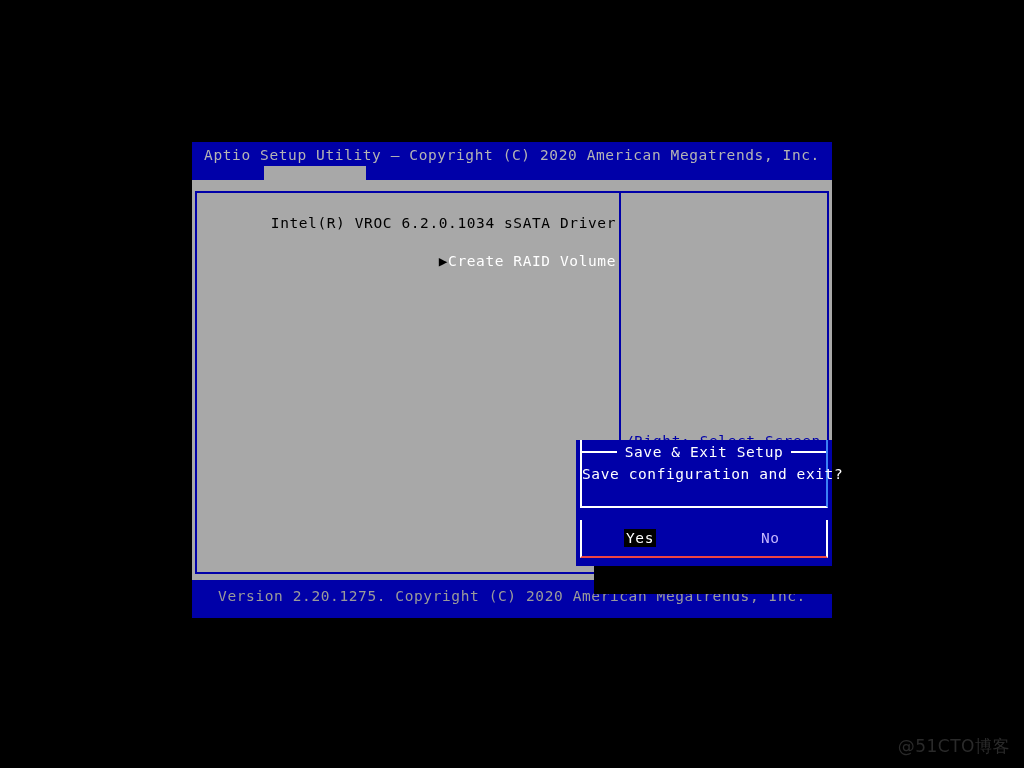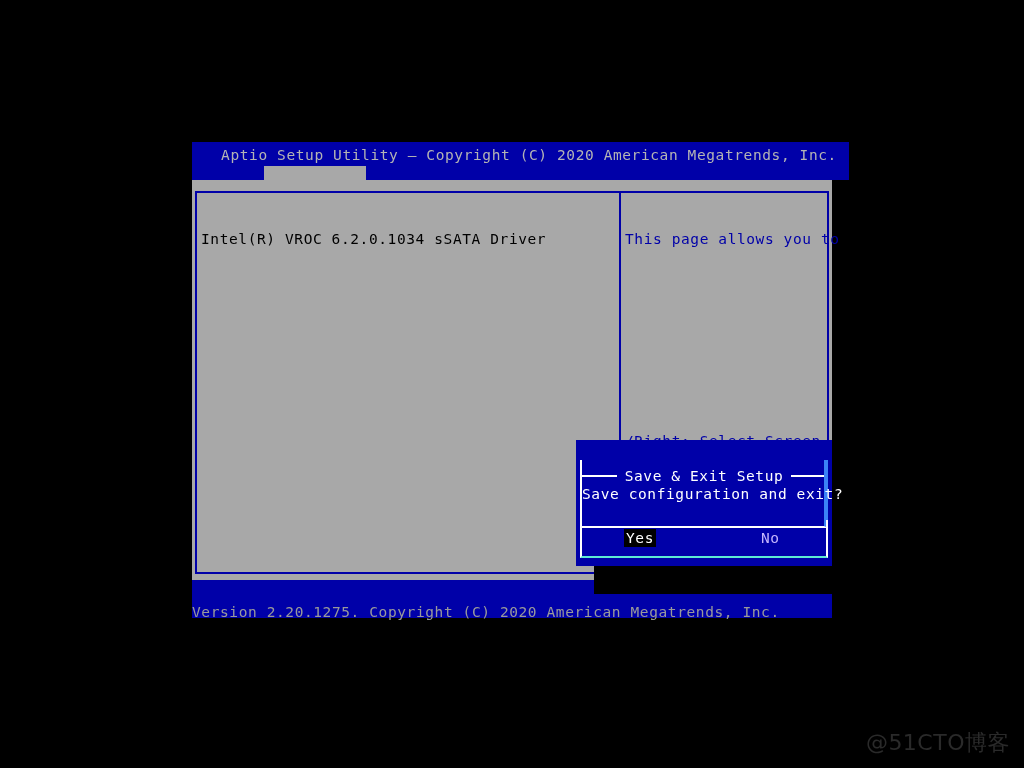--- a/index.html
+++ b/index.html
@@ -20,21 +20,21 @@
     left: 192px;
     top: 142px;
     width: 640px;
     height: 476px;
     background: #0000a8;
   }
 
   
   #title-bar {
     position: absolute;
-    left: 17px;
+    left: 0;
     top: 0;
     width: 640px;
     height: 38px;
     background: #0000a8;
   }
   #title-text {
     position: absolute;
     left: 0;
     top: 5px;
     width: 640px;
@@ -92,22 +92,23 @@
     top: 11px;
     width: 2px;
     height: 383px;
     background: #0000a8;
   }
 
   
   #left-pane {
     position: absolute;
     left: 9px;
-    top: 50px;
+    top: 34px;
     width: 415px;
+    text-align: right;
   }
   .line {
     font-size: 14.5px;
     line-height: 19px;
     letter-spacing: 0.6px;
     white-space: pre;
     height: 19px;
   }
   .c-black  { color: #000000; }
   .c-white  { color: #ffffff; }
@@ -147,22 +148,23 @@
     position: absolute;
     left: 0;
     top: 438px;
     width: 640px;
     height: 38px;
     background: #0000a8;
   }
   #footer-text {
     position: absolute;
     left: 0;
-    top: 24px;
-    width: 640px;
+    top: 8px;
+    width: 640px;
+    text-align: center;
     color: #9a9a9a;
     font-size: 14.5px;
     letter-spacing: 0.6px;
     white-space: pre;
   }
 
   
   #dialog-shadow {
     position: absolute;
     left: 402px;
@@ -183,45 +185,44 @@
   }
   
   #dialog-titlebar {
     position: absolute;
     left: 4px;
     top: 4px;
     width: 248px;
     height: 16px;
     display: flex;
     align-items: center;
-    margin-top: 24px;
   }
   .hrule {
     flex: 1 1 auto;
     height: 2px;
     background: #ffffff;
   }
   .hrule-left  { max-width: 72px; margin-right: 8px; }
   .hrule-right { margin-left: 8px; }
   #dialog-title {
     color: #ffffff;
     font-size: 14.5px;
     letter-spacing: 0.6px;
     white-space: pre;
     line-height: 16px;
   }
   
   #dialog-upper {
     position: absolute;
     left: 4px;
-    top: 20px;
+    top: 0;
     width: 248px;
     height: 68px;
     border-left: 2px solid #ffffff;
-    border-right: 4px solid #3b82f6;
+    border-right: 2px solid #3b82f6;
     border-bottom: 2px solid #ffffff;
     box-sizing: border-box;
   }
   #dialog-message {
     position: absolute;
     left: 0;
     top: 26px;
     width: 248px;
     text-align: center;
     color: #ffffff;
@@ -230,21 +231,21 @@
     white-space: pre;
   }
   #dialog-buttons {
     position: absolute;
     left: 4px;
     top: 80px;
     width: 248px;
     height: 38px;
     border-left: 2px solid #ffffff;
     border-right: 2px solid #ffffff;
-    border-bottom: 2px solid #5eead4;
+    border-bottom: 2px solid #ef4444;
     box-sizing: border-box;
   }
   .dlg-btn {
     position: absolute;
     top: 9px;
     font-size: 14.5px;
     letter-spacing: 0.6px;
     white-space: pre;
     line-height: 18px;
     padding: 0 2px;
@@ -259,21 +260,21 @@
     background: transparent;
     color: #c4b5fd;
   }
 
   
   #watermark {
     position: absolute;
     right: 14px;
     bottom: 10px;
     color: #2a2a2a;
-    font-size: 22px;
+    font-size: 17px;
     font-family: "DejaVu Sans", "Liberation Sans", sans-serif;
     letter-spacing: 0.5px;
     white-space: pre;
   }
 </style>
 </head>
 <body>
 
 <div id="bios-screen">
 
@@ -285,25 +286,25 @@
     <div id="tab-advanced">Advanced</div>
   </div>
 
   <div id="body-area">
     <div id="panel-border"></div>
     <div id="panel-divider"></div>
 
     <div id="left-pane">
       <div class="line c-black">Intel(R) VROC 6.2.0.1034 sSATA Driver</div>
       <div class="spacer"></div>
+      <div class="line"><span class="arrow">▶</span><span class="c-white">Create RAID Volume</span></div>
       <div class="spacer"></div>
     </div>
 
     <div id="help-pane">
-      <div class="help-line">This page allows you to</div>
     </div>
 
     <div id="help-keys">
       <div class="help-line">/Right: Select Screen</div>
       <div class="help-line">own: Select Item</div>
       <div class="help-line">r: Select</div>
       <div class="help-line">+/-: Change Opt.</div>
       <div class="help-line">F1: General Help</div>
       <div class="help-line">F2: Previous Values</div>
       <div class="help-line">F9: Optimized Defaults</div>

